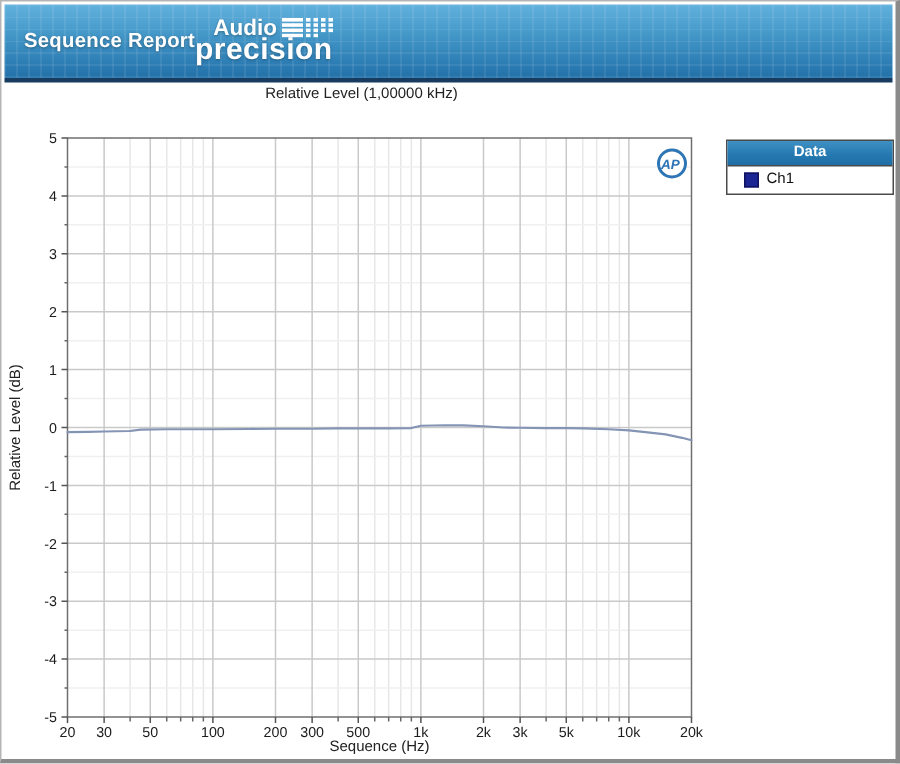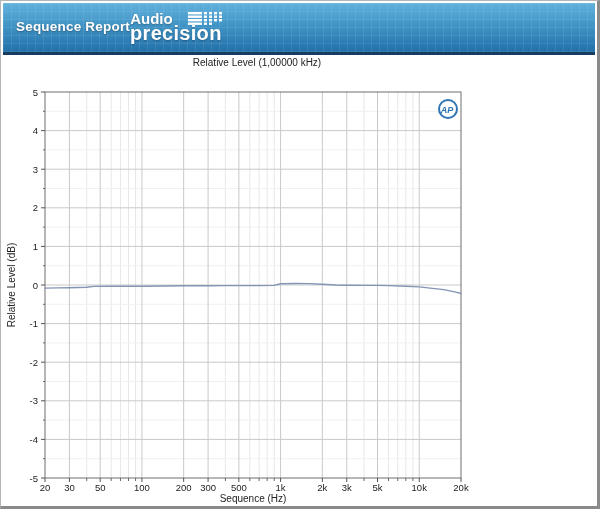--- a/index.html
+++ b/index.html
@@ -24,27 +24,27 @@
     background:
       repeating-linear-gradient(90deg,rgba(255,255,255,.08) 0 1px,transparent 1px 8px),
       repeating-linear-gradient(0deg,rgba(255,255,255,.07) 0 1px,transparent 1px 8px);
   }
   .banner-title{
     color:#fff;font-size:13.5px;font-weight:bold;letter-spacing:.2px;
     text-shadow:0 1px 2px rgba(0,0,0,.35);position:relative;
   }
   .ap-logo{position:relative;color:#fff;text-align:right;line-height:1;
     text-shadow:0 1px 2px rgba(0,0,0,.3);}
-  .ap-logo .l1{display:flex;align-items:center;gap:15px;justify-content:flex-end;
+  .ap-logo .l1{display:flex;align-items:center;gap:3px;justify-content:flex-end;
     font-size:15px;font-weight:bold;}
   .ap-logo .l2{font-size:20px;font-weight:bold;margin-top:-3px;letter-spacing:.3px;}
   .ap-bars{display:block;}
   
   .chart-title{
-    position:absolute;left:48px;width:416px;top:56px;text-align:center;
+    position:absolute;left:32px;width:416px;top:56px;text-align:center;
     font-size:10px;color:#222;
   }
   .timestamp{
     position:absolute;left:44px;width:416px;top:70px;text-align:right;
     font-size:10px;color:#222;
   }
   .y-axis-title{
     position:absolute;left:10px;top:284px;
     transform:translate(-50%,-50%) rotate(-90deg);
     font-size:10px;color:#222;white-space:nowrap;
@@ -228,14 +228,21 @@
       <line x1="40" y1="477" x2="44" y2="477" stroke="#555" stroke-width="1"></line>
       <text x="37" y="480.5" text-anchor="end" font-size="9.5" fill="#1c1c1c">-5</text>
       <polyline points="44.0,287.1 57.4,286.9 68.4,286.7 85.7,286.3 92.8,285.4 110.2,285.2 127.5,285.2 140.9,285.2 165.3,285.0 182.7,284.8 207.1,284.8 224.4,284.6 237.8,284.6 258.1,284.6 273.2,284.4 279.6,282.8 295.4,282.5 307.9,282.6 321.3,283.2 334.8,284.0 345.8,284.2 363.1,284.4 376.5,284.4 387.5,284.6 404.8,285.2 418.3,285.9 429.2,287.1 442.7,288.6 453.7,290.9 460.0,292.5" fill="none" stroke="#8494b4" stroke-width="1.4" stroke-linejoin="round" stroke-linecap="round"></polyline>
       <circle cx="447" cy="108" r="9" fill="#ffffff" stroke="#2e75b5" stroke-width="2"></circle>
       <text x="446" y="111.5" text-anchor="middle" font-size="9" font-style="italic" font-weight="bold" fill="#2e75b5">AP</text>
     </svg>
 
   <div class="y-axis-title">Relative Level (dB)</div>
   <div class="x-axis-title">Sequence (Hz)</div>
 
+  <div class="legend">
+    <div class="legend-header">Data</div>
+    <div class="legend-item">
+      <span class="legend-swatch" style="background: rgb(27, 37, 147);"></span>
+      <span>Ch1</span>
+    </div>
+  </div>
 
 </div>
 
 </body></html>

